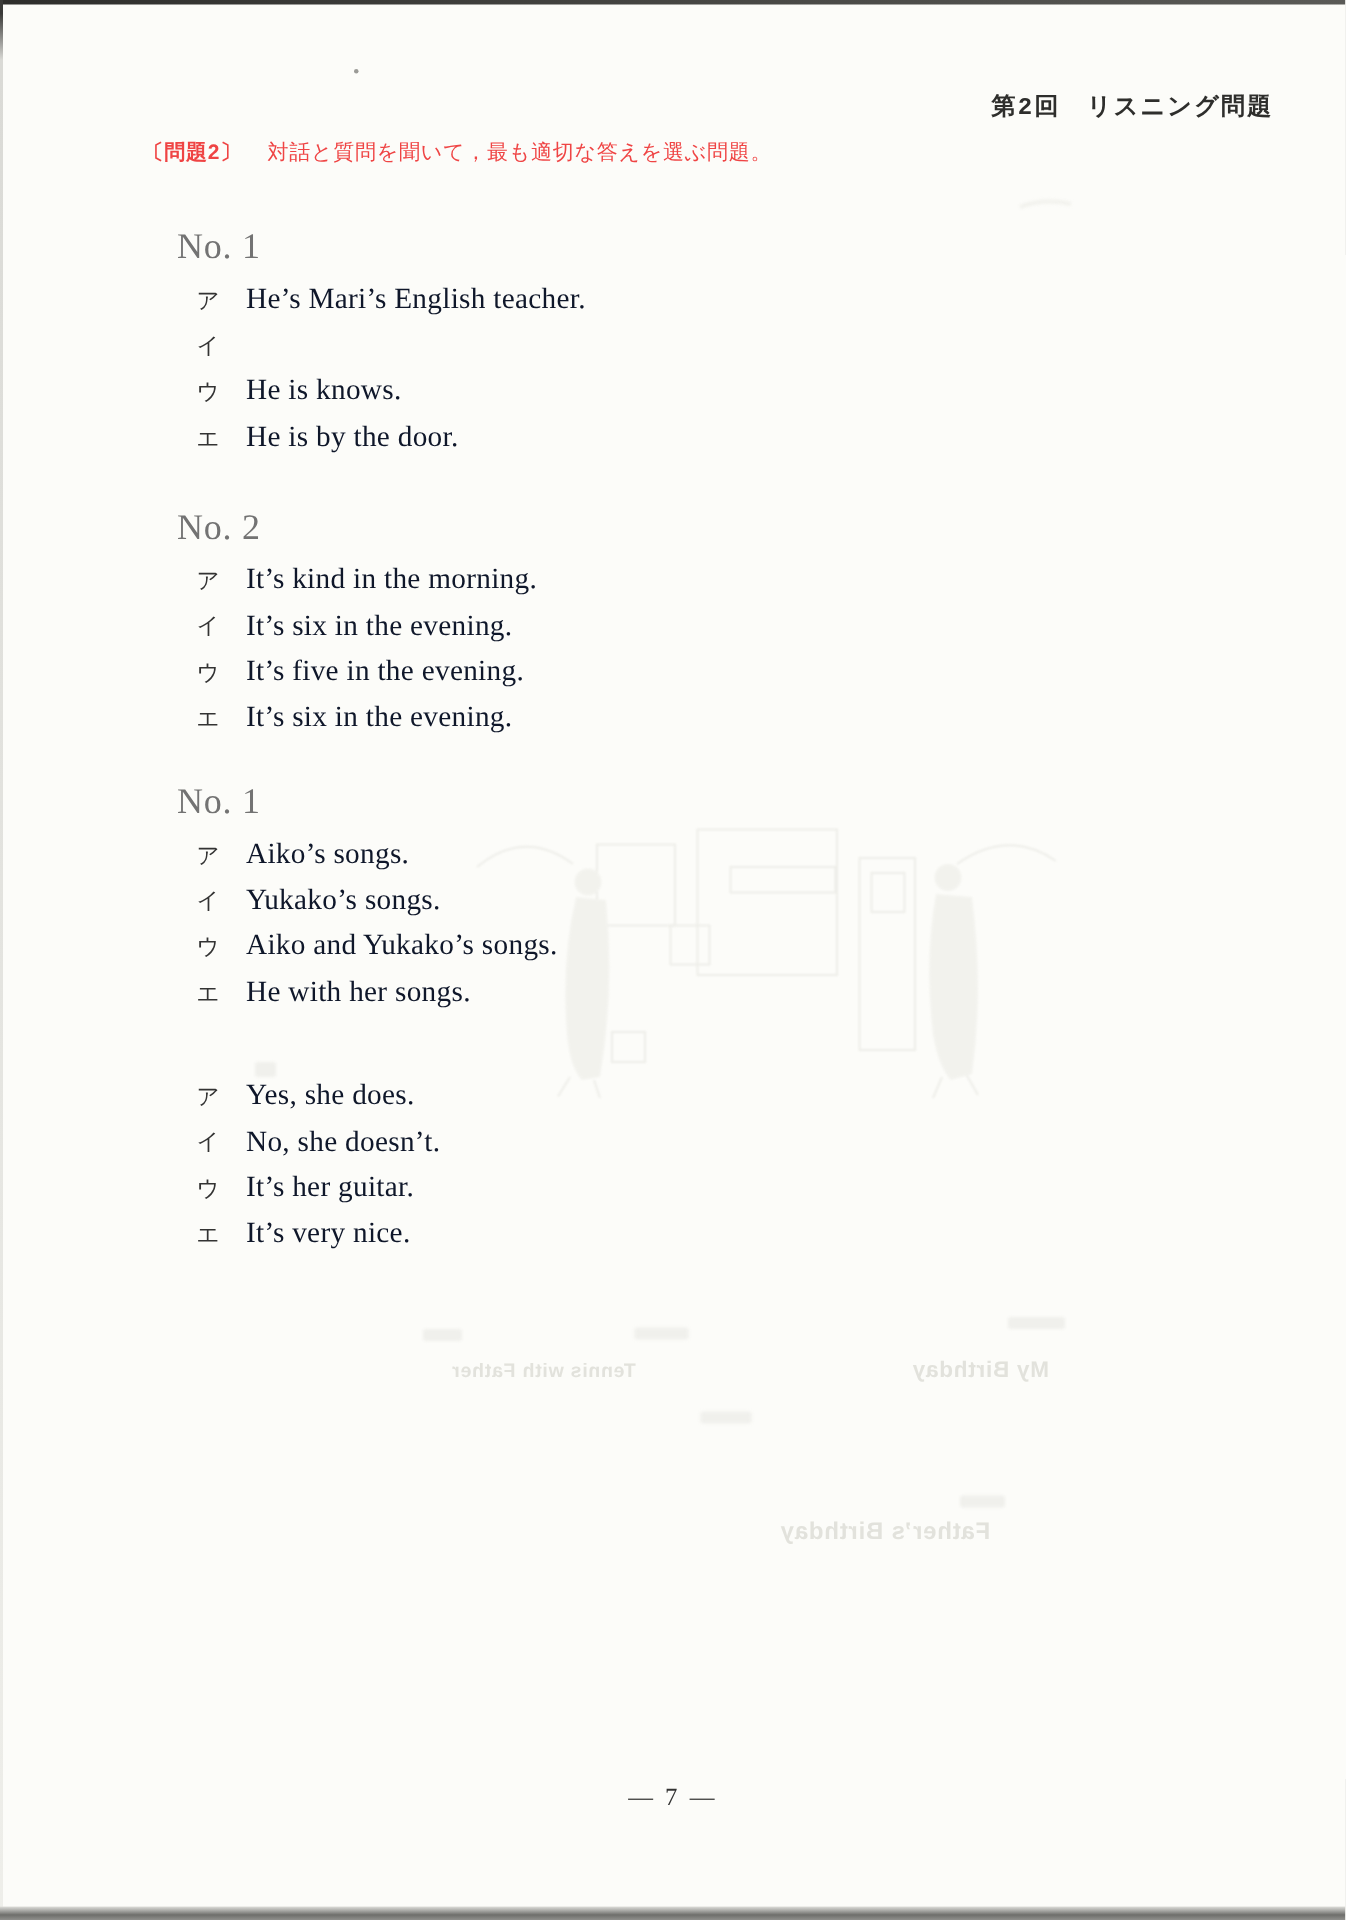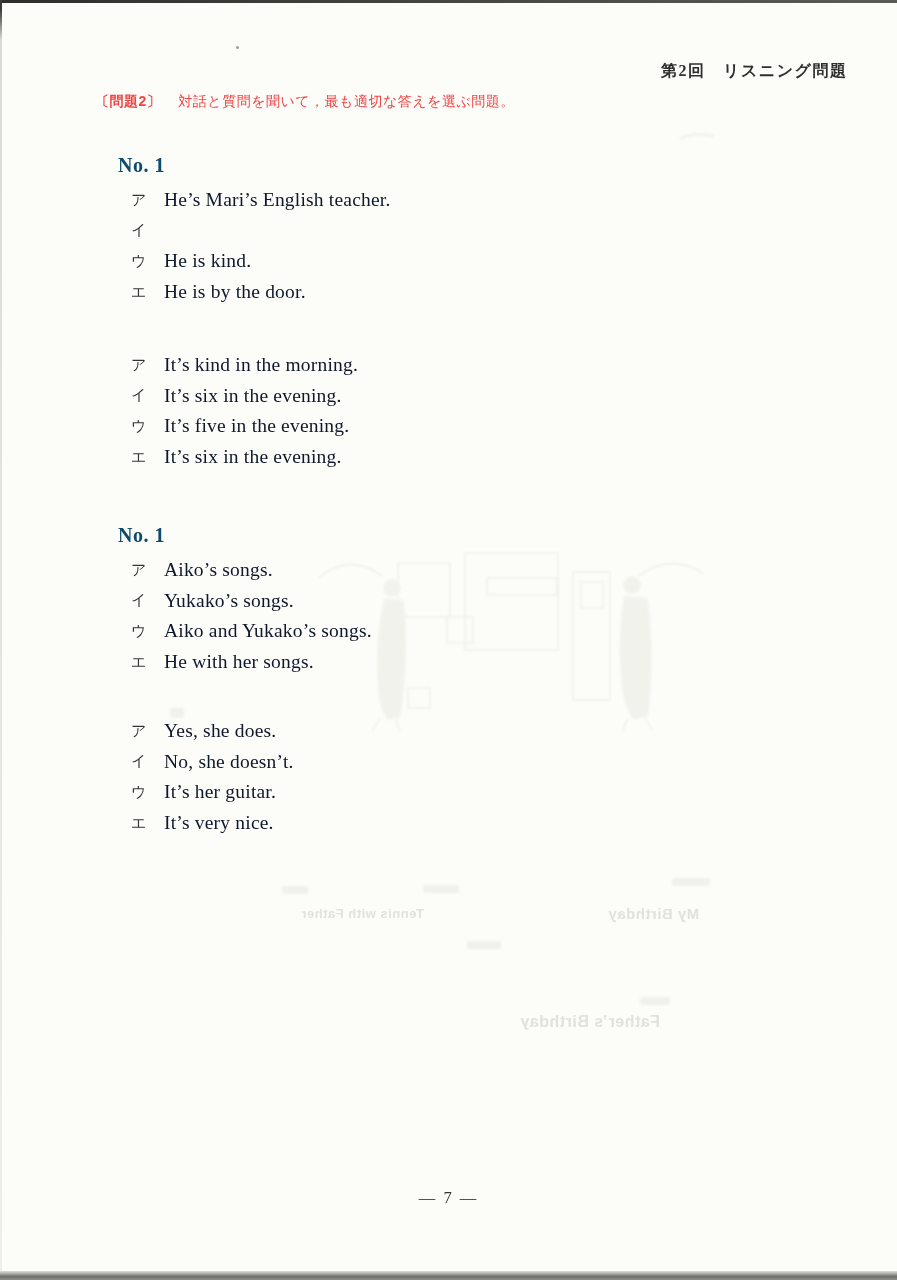--- a/index.html
+++ b/index.html
@@ -32,21 +32,21 @@
   }
 
   .speck {
     position: absolute; border-radius: 50%; background: #9b9b97;
   }
   .speck-1 { left: 236px; top: 46px; width: 3px; height: 3px; }
 
   
   .header-right {
     position: absolute; top: 61px; left: 661px;
-    font-family: Liberation Serif, serif;
+    font-family: Liberation Mono, monospace;
     font-size: 16px; font-weight: 600; letter-spacing: 1.5px; color: #2e2e2c;
     white-space: nowrap;
   }
 
   
   .problem-line {
     position: absolute; top: 93px; left: 95px;
     font-family: Liberation Sans, sans-serif;
     font-size: 14px; color: #ef4444; white-space: nowrap; letter-spacing: 0.5px;
   }
@@ -54,22 +54,22 @@
 
   
   #questions { position: absolute; top: 0; left: 118px; width: 640px; height: 100%; }
   #questions > section { position: absolute; left: 0; width: 640px; }
   #questions > section:nth-child(1) { top: 154px; }
   #questions > section:nth-child(2) { top: 341px; }
   #questions > section:nth-child(3) { top: 524px; }
   #questions > section:nth-child(4) { top: 707px; }
 
   .qnum {
-    margin: 0; font-size: 20px; font-weight: 700; letter-spacing: 0.5px;
-    line-height: 22px; color: #0c4a6e;
+    margin: 0; font-size: 24px; font-weight: 400; letter-spacing: 0.5px;
+    line-height: 22px; color: #737373;
   }
   .opts { margin-top: 9px; }
   .opt { display: flex; align-items: center; height: 30.6px; }
   .opt .marker {
     font-family: "Liberation Sans", sans-serif;
     font-size: 15px; color: #333; width: 21px; margin-left: 13px; flex: none;
   }
   .opt .text {
     font-size: 19.5px; margin-left: 12px; letter-spacing: 0.2px; color: #0f172a;
     white-space: nowrap;
@@ -158,29 +158,30 @@
       <div class="opts">
           <div class="opt">
       <span class="marker">ア</span>
       <span class="text">He’s Mari’s English teacher.</span>
     </div>
           <div class="opt">
       <span class="marker">イ</span>
     </div>
           <div class="opt">
       <span class="marker">ウ</span>
-      <span class="text">He is kind.</span>
+      <span class="text">He is knows.</span>
     </div>
           <div class="opt">
       <span class="marker">エ</span>
       <span class="text">He is by the door.</span>
     </div>
         </div>
     </section>
       <section class="qblock">
+      <h3 class="qnum">No. 2</h3>
       <div class="opts">
           <div class="opt">
       <span class="marker">ア</span>
       <span class="text">It’s kind in the morning.</span>
     </div>
           <div class="opt">
       <span class="marker">イ</span>
       <span class="text">It’s six in the evening.</span>
     </div>
           <div class="opt">

